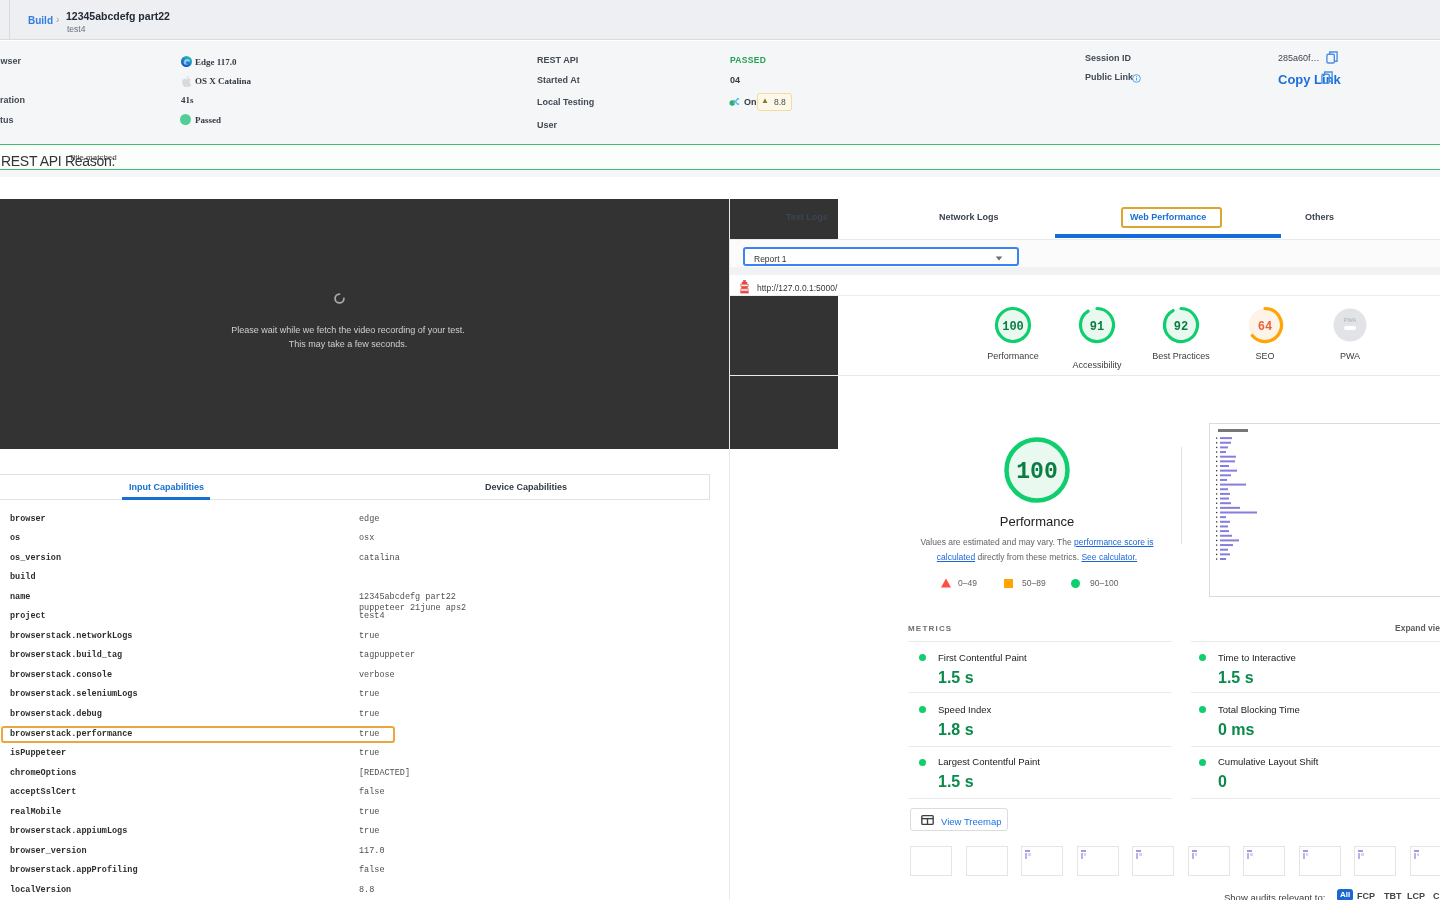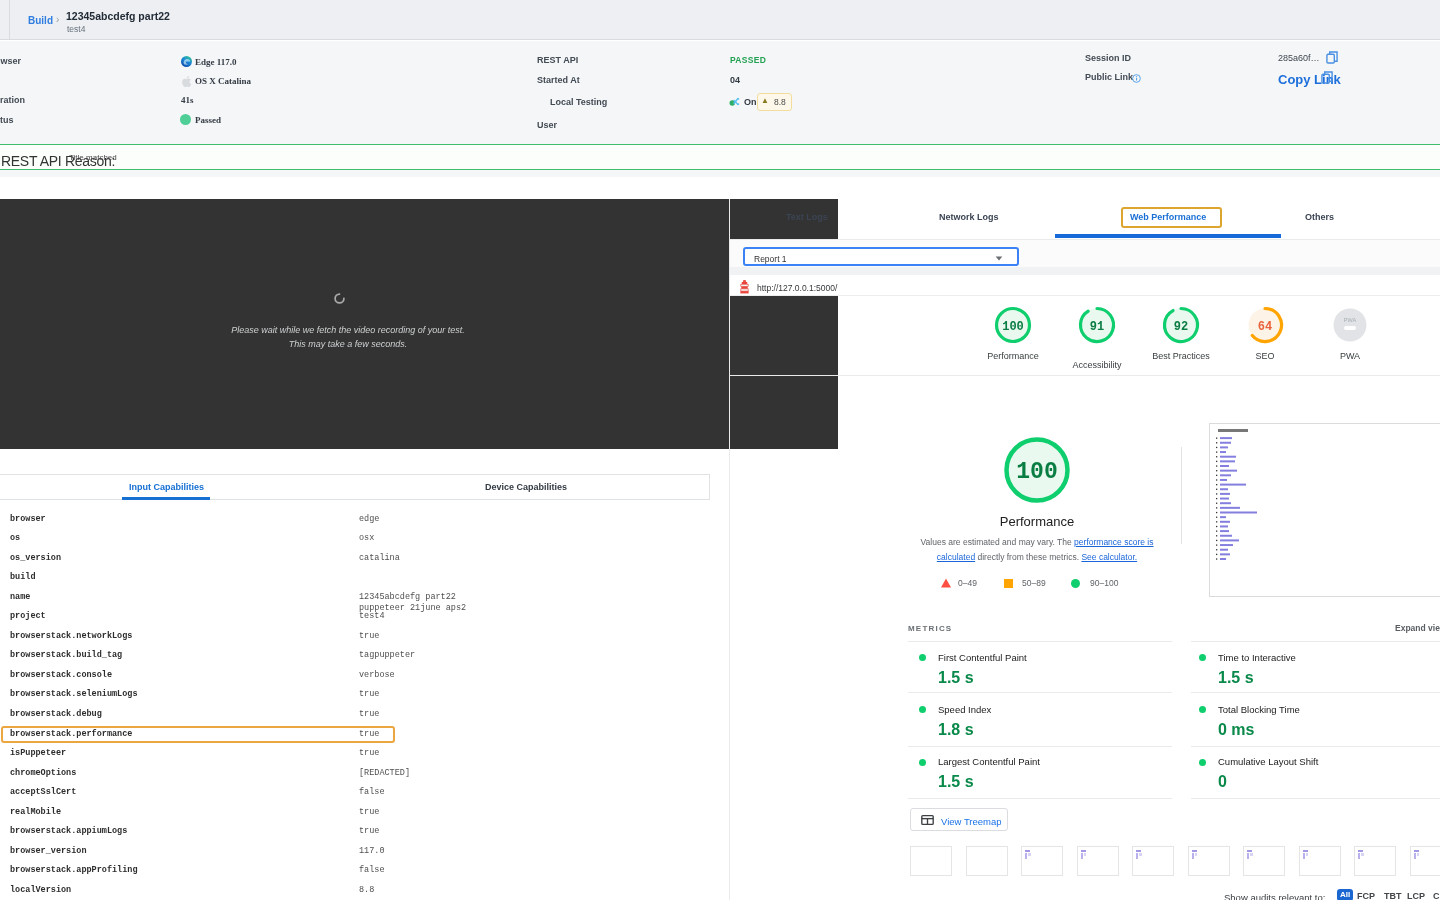--- a/index.html
+++ b/index.html
@@ -21,21 +21,21 @@
 .hval { font-size:9px; font-weight:700; color:#333b45; white-space:nowrap;font-family:Liberation Serif, serif; }
 .hval2 { font-size:9px; color:#3f4750; white-space:nowrap; }
 
 
 #banner { left:0; top:144px; width:1440px; height:26px; background:#fcfefc; border-top:1px solid #3fbf6e; border-bottom:1px solid #3fbf6e; }
 #banner .b1 { position:absolute; left:1px; top:8px; font-size:14px; font-weight:400; color:#333; letter-spacing:-0.3px; }
 #banner .b2 { position:absolute; left:69px; top:8px; font-size:8px; color:#444; }
 #strip { left:0; top:170px; width:1440px; height:7px; background:#f5f6f7; }
 
 
-#video { left:0; top:199px; width:838px; height:250px; background:#333333;font-style:italic; }
+#video { left:0; top:199px; width:838px; height:250px; background:#333333; }
 #video .vtext { position:absolute; width:706px; text-align:center; color:#cdd0d2; font-size:9px; left:-5px; }
 
 
 #ltabs { left:0; top:474px; width:710px; height:26px; border-top:1px solid #e0e3e6; border-bottom:1px solid #e0e3e6; border-right:1px solid #e0e3e6; background:#fff; }
 #ltab1 { left:129px; top:482px; font-size:9px; font-weight:700; color:#1570d2; }
 #ltab1u { left:122px; top:497px; width:88px; height:2.5px; background:#1570d2; }
 #ltab2 { left:485px; top:482px; font-size:9px; font-weight:700; color:#343b44; }
 
 
 .ck { font-family:"Liberation Mono", monospace; font-size:8.5px; font-weight:700; color:#2d2d2d; left:10px; white-space:nowrap; }
@@ -118,21 +118,21 @@
 <svg class="abs" style="left:182px; top:76px;" width="10" height="11" viewBox="0 0 11 12">
     <path d="M8.4 6.3c0-1.5 1.2-2.2 1.3-2.3-0.7-1-1.8-1.2-2.2-1.2-0.9-0.1-1.8 0.6-2.3 0.6-0.5 0-1.2-0.6-2-0.5-1 0-2 0.6-2.5 1.5-1.1 1.9-0.3 4.7 0.8 6.2 0.5 0.8 1.1 1.6 1.9 1.6 0.8 0 1.1-0.5 2-0.5 0.9 0 1.2 0.5 2 0.5 0.8 0 1.4-0.8 1.9-1.5 0.6-0.9 0.8-1.7 0.8-1.8 0 0-1.6-0.6-1.7-2.6zM6.9 1.8c0.4-0.5 0.7-1.2 0.6-1.8-0.6 0-1.3 0.4-1.7 0.9-0.4 0.4-0.7 1.1-0.6 1.8 0.7 0.1 1.3-0.4 1.7-0.9z" fill="#d8dbde"></path>
   </svg>
 <div class="abs hval" style="left:195px; top:76px;">OS X Catalina</div>
 <div class="abs hval" style="left:181px; top:95px;">41s</div>
 <div class="abs" style="left:180px; top:114px; width:11px; height:11px; border-radius:50%; background:#4fce97;"></div>
 <div class="abs hval" style="left:195px; top:115px;">Passed</div>
 
 <div class="abs hlabel" style="left:537px; top:55px;">REST API</div>
 <div class="abs hlabel" style="left:537px; top:75px;">Started At</div>
-<div class="abs hlabel" style="left:537px; top:97px;margin-left:13px;">Local Testing</div>
+<div class="abs hlabel" style="left:537px; top:97px;">Local Testing</div>
 <div class="abs hlabel" style="left:537px; top:120px;">User</div>
 <div class="abs" style="left:730px; top:55px; font-size:8.5px; font-weight:700; color:#23a152; letter-spacing:0.3px;">PASSED</div>
 <div class="abs hval2" style="left:730px; top:75px; font-weight:600; color:#333b45;">04</div>
 <svg class="abs" style="left:729px; top:96px;" width="12" height="11" viewBox="0 0 13 12">
     <circle cx="3.5" cy="7.5" r="3" fill="#2fae68"></circle>
     <path d="M5 4.5 L10 9.5 M10 2.5 L5 8.5" stroke="#5bc0f0" stroke-width="1.6" fill="none"></path>
     <path d="M8.6 2.2 L11 2.2 L11 4.6 Z M8.6 9.8 L11 9.8 L11 7.4 Z" fill="#5bc0f0"></path>
   </svg>
 <div class="abs" style="left:744px; top:97px; font-size:9px; font-weight:700; color:#333b45;">On</div>
 <div class="abs" style="left:757px; top:93px; width:35px; height:18px; background:#fdf8ea; border:1px solid #f2dd9d; border-radius:3px;"></div>

